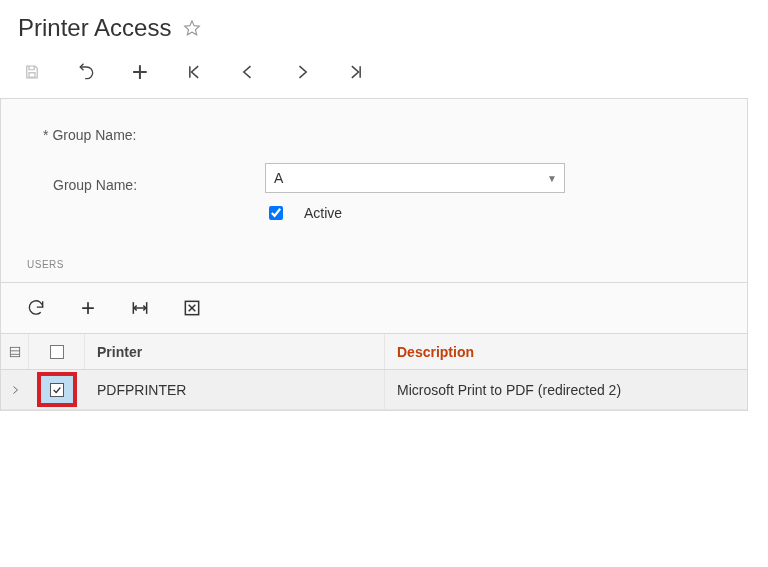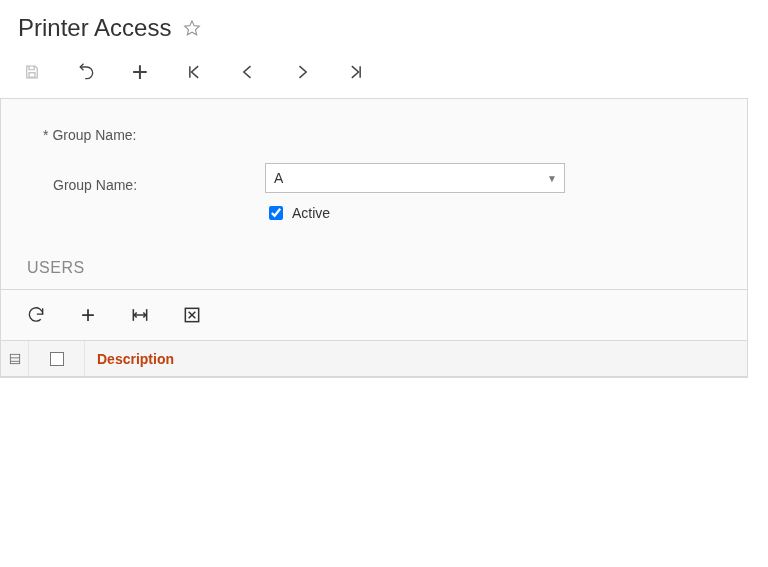--- a/index.html
+++ b/index.html
@@ -22,25 +22,25 @@
   .form-body { padding:28px 24px 18px; }
   .form-row { display:flex; align-items:flex-end; margin-bottom:10px; }
   .form-label { width:240px; text-align:left; color:#555; padding-left:18px; }
   .req { margin-right:4px; color:#555; }
   .form-control-wrap { width:300px; position:relative; }
   .form-control { width:300px; height:30px; border:1px solid #bfbfbf; background:#fff; padding:0 8px; font-size:14px; color:#333; outline:none; }
   .has-icon .form-control { padding-right:30px; }
   .input-icon { position:absolute; right:6px; top:50%; transform:translateY(-50%); color:#333; pointer-events:none; }
   .input-icon svg { width:16px; height:16px; display:block; }
   .input-caret { position:absolute; right:8px; top:50%; transform:translateY(-50%); color:#777; font-size:10px; pointer-events:none; }
-  .active-row { display:flex; align-items:center; gap:6px; padding-left:240px; margin-top:6px; }
+  .active-row { display:flex; align-items:center; gap:18px; padding-left:240px; margin-top:6px; }
   .active-row input { width:14px; height:14px; }
   
   .tabs { display:flex; gap:36px; padding:18px 24px 0; border-bottom:1px solid #d9d9d9; }
-  .tab { padding:0 2px 10px; font-size:16px; letter-spacing:.5px; color:#888; cursor:pointer; border-bottom:3px solid transparent; margin-bottom:-1px; }
+  .tab { padding:0 2px 10px; font-size:10px; letter-spacing:.5px; color:#888; cursor:pointer; border-bottom:3px solid transparent; margin-bottom:-1px; }
   .tab.active { color:#0a6ed1; border-bottom-color:#0a6ed1; }
   
   .sub-toolbar { display:flex; align-items:center; gap:30px; padding:14px 24px; }
   .sub-btn { width:22px; height:22px; display:flex; align-items:center; justify-content:center; cursor:pointer; color:#333; }
   .sub-btn svg { width:20px; height:20px; display:block; }
   
   .grid { border-top:1px solid #d9d9d9; }
   .grid-head { display:flex; align-items:center; height:36px; background:#f5f5f5; border-bottom:1px solid #d9d9d9; }
   .col-sel0 { width:28px; display:flex; align-items:center; justify-content:center; border-right:1px solid #e5e5e5; height:100%; }
   .col-sel0 svg { width:14px; height:14px; display:block; color:#666; }
@@ -171,19 +171,38 @@
         <div class="col-sel0">
           <svg viewBox="0 0 24 24" fill="none" stroke="currentColor" stroke-width="1.4">
             <rect x="4" y="4" width="16" height="16"></rect>
               <line x1="4" y1="10" x2="20" y2="10"></line>
               <line x1="4" y1="16" x2="20" y2="16"></line>
           </svg>
         </div>
         <div class="col-chk">
             <div class="sq"></div>
           </div>
+        <div class="col-printer">Printer</div>
         <div class="col-desc">Description</div>
       </div>
 
+      <div class="grid-row">
+        <div class="row-chev">
+          <svg viewBox="0 0 24 24" fill="none" stroke="currentColor" stroke-width="2">
+              <polyline points="9,5 17,12 9,19"></polyline>
+            </svg>
+        </div>
+        <div class="row-chk-outer">
+          <div class="hl">
+            <div class="chkbox">
+              <svg viewBox="0 0 24 24" fill="none" stroke="#333" stroke-width="3">
+                  <polyline points="4,12 10,18 20,6"></polyline>
+                </svg>
+            </div>
+          </div>
+        </div>
+        <div class="col-printer">PDFPRINTER</div>
+        <div class="col-desc">Microsoft Print to PDF (redirected 2)</div>
+      </div>
     </div>
 
   </div>
 </div>
 
 </body></html>

